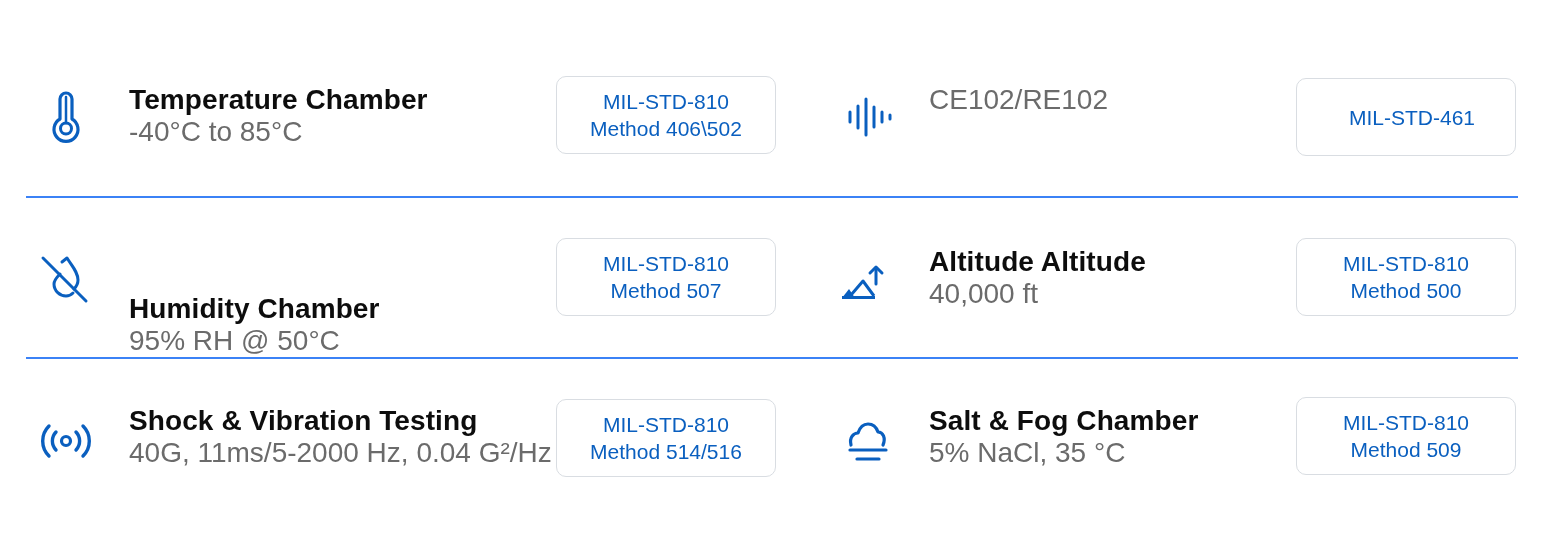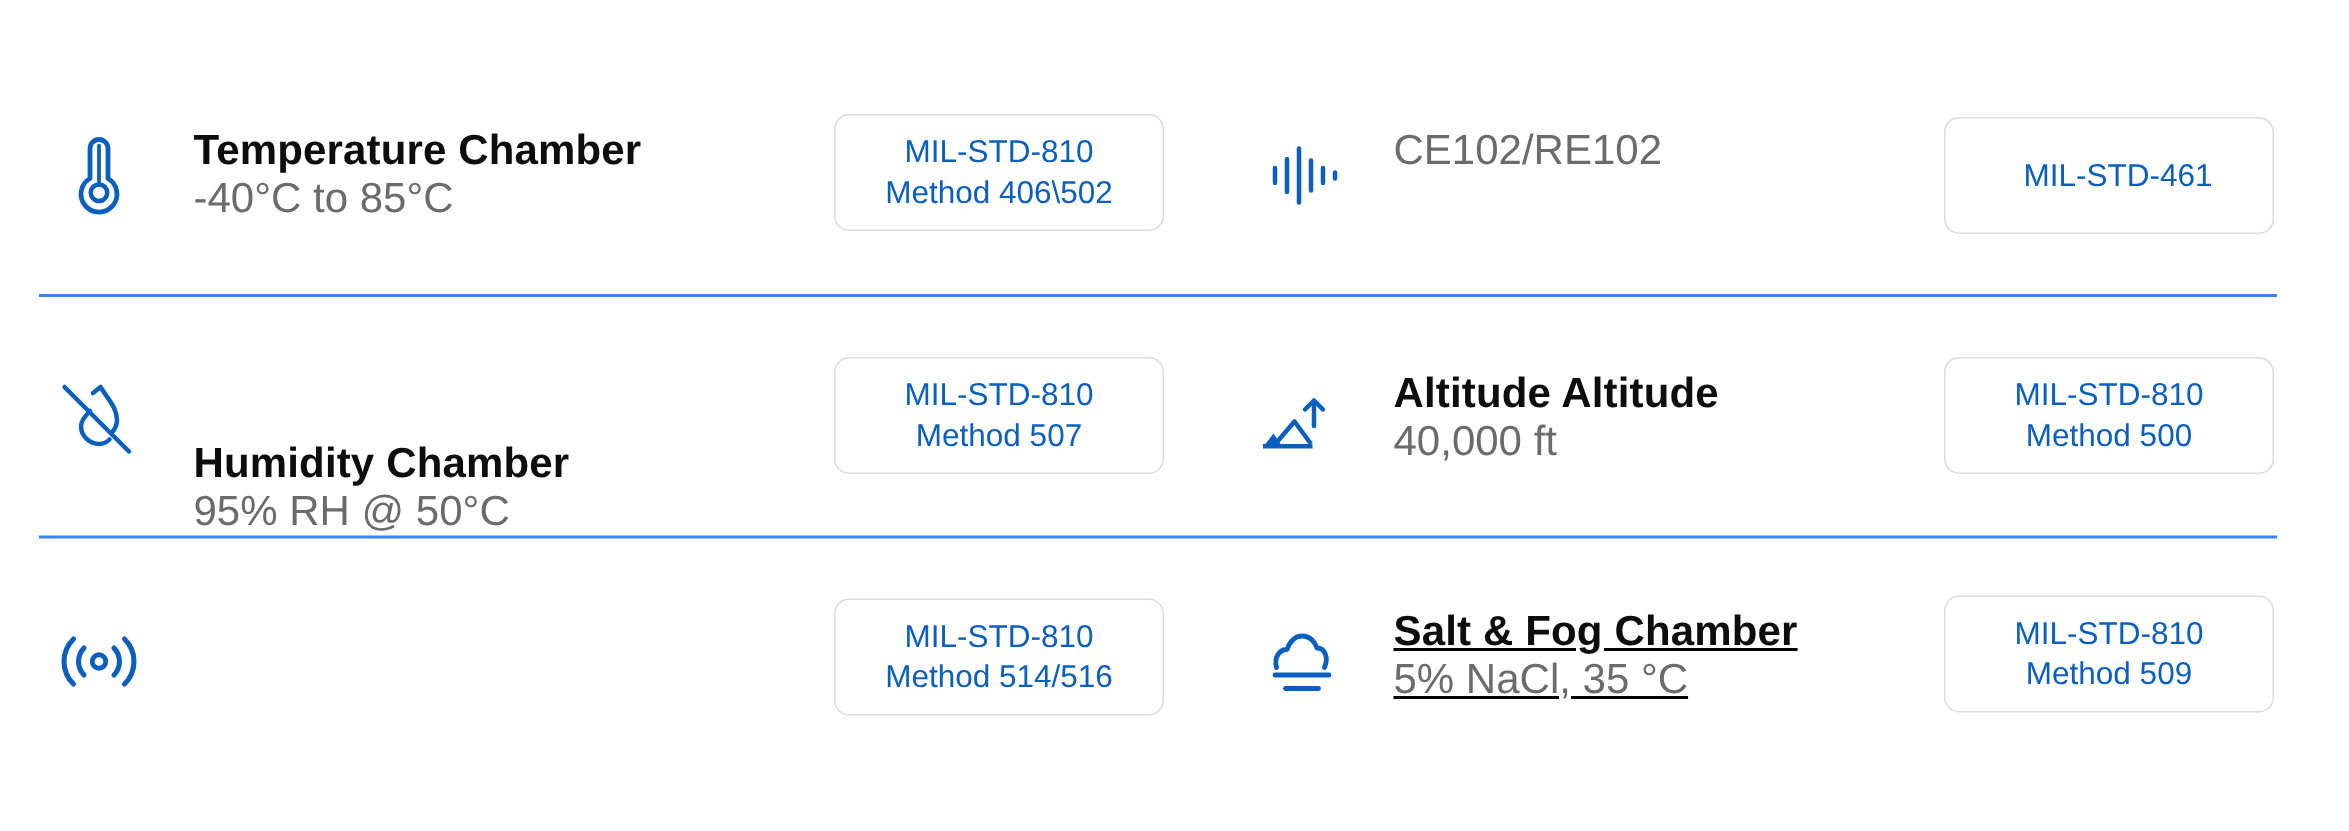--- a/index.html
+++ b/index.html
@@ -133,34 +133,38 @@
     <div class="cell">
       <span class="icon">
         <svg width="60" height="60" viewBox="0 0 60 60">
           <circle cx="30" cy="31" r="4.5" fill="none" stroke="#0a5fbf" stroke-width="3.2"></circle>
           <path d="M20 22 A13 13 0 0 0 20 40" fill="none" stroke="#0a5fbf" stroke-width="3.4" stroke-linecap="round"></path>
           <path d="M40 22 A13 13 0 0 1 40 40" fill="none" stroke="#0a5fbf" stroke-width="3.4" stroke-linecap="round"></path>
           <path d="M13 16 A21 21 0 0 0 13 46" fill="none" stroke="#0a5fbf" stroke-width="3.4" stroke-linecap="round"></path>
           <path d="M47 16 A21 21 0 0 1 47 46" fill="none" stroke="#0a5fbf" stroke-width="3.4" stroke-linecap="round"></path>
         </svg>
       </span>
+      <div class="text" style="top:45px;">
+        <div class="title">Shock &amp; Vibration Testing</div>
+        <div class="subtitle">40G, 11ms/5-2000 Hz, 0.04 G²/Hz</div>
+      </div>
       <div class="badge" style="top:40px;">
         <span>MIL-STD-810</span>
         <span>Method 514/516</span>
       </div>
     </div>
     <div class="cell right">
       <span class="icon">
         <svg width="60" height="60" viewBox="0 0 60 60">
           <path d="M15 35 C13 27 18 23 22 23 C24 17 28 14 32 14 C38 14 41 19 42 22 C47 22 50 28 47 35" fill="none" stroke="#0a5fbf" stroke-width="3.2" stroke-linecap="round" stroke-linejoin="round"></path>
           <line x1="14" y1="40" x2="50" y2="40" stroke="#0a5fbf" stroke-width="3.2" stroke-linecap="round"></line>
           <line x1="21" y1="49" x2="43" y2="49" stroke="#0a5fbf" stroke-width="3.2" stroke-linecap="round"></line>
         </svg>
       </span>
-      <div class="text" style="top:45px;text-decoration:underline;">
+      <div class="text" style="top:45px;">
         <div class="title">Salt &amp; Fog Chamber</div>
         <div class="subtitle">5% NaCl, 35 °C</div>
       </div>
       <div class="badge" style="top:38px;">
         <span>MIL-STD-810</span>
         <span>Method 509</span>
       </div>
     </div>
   </div>
 

